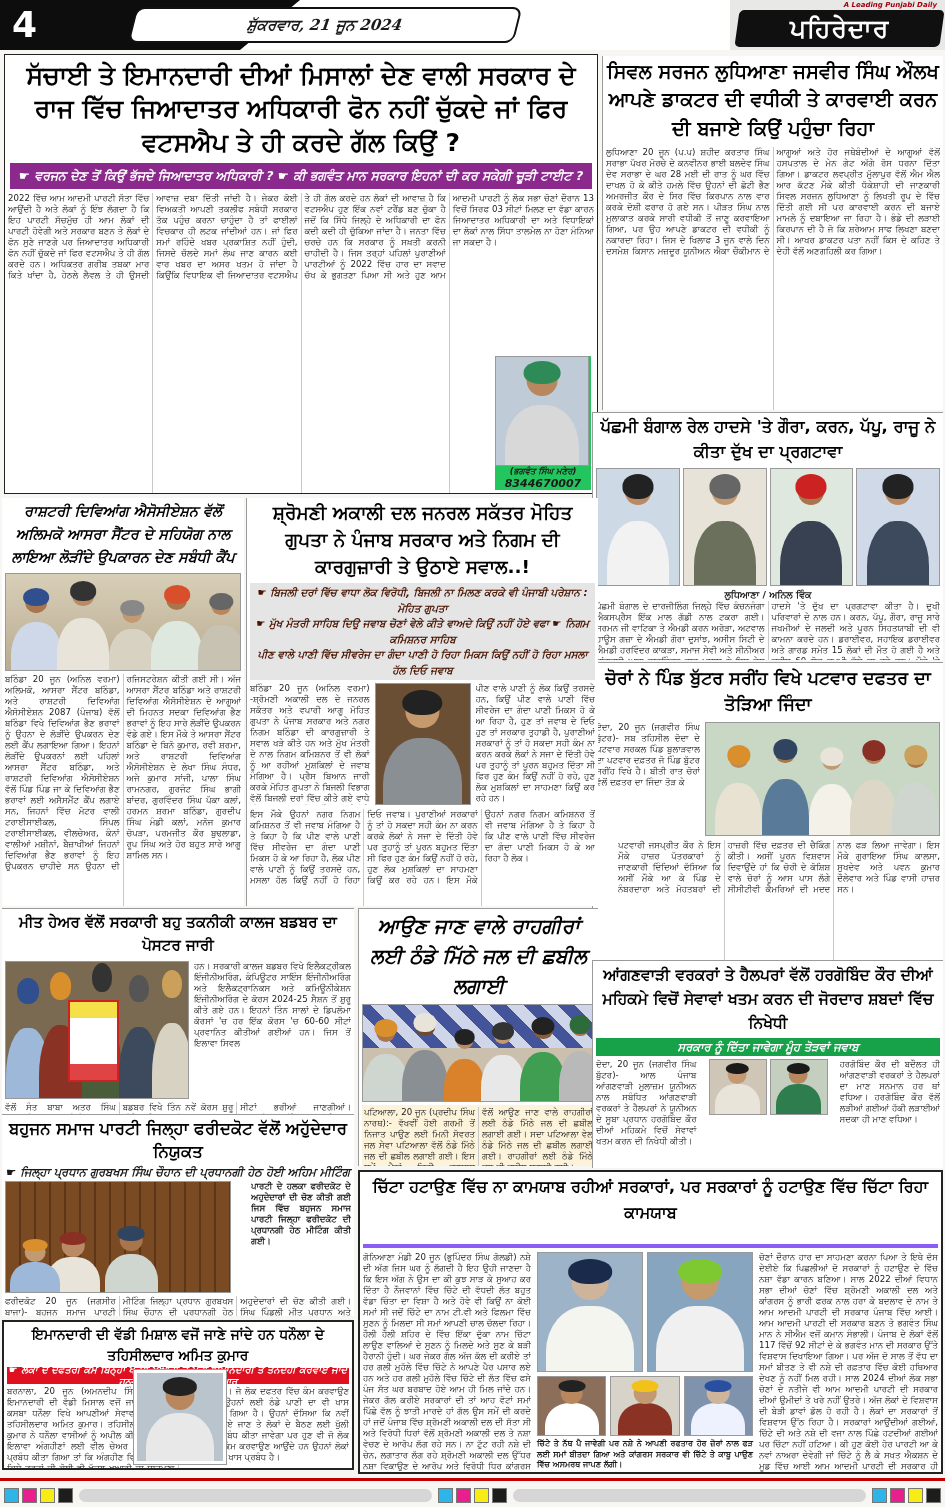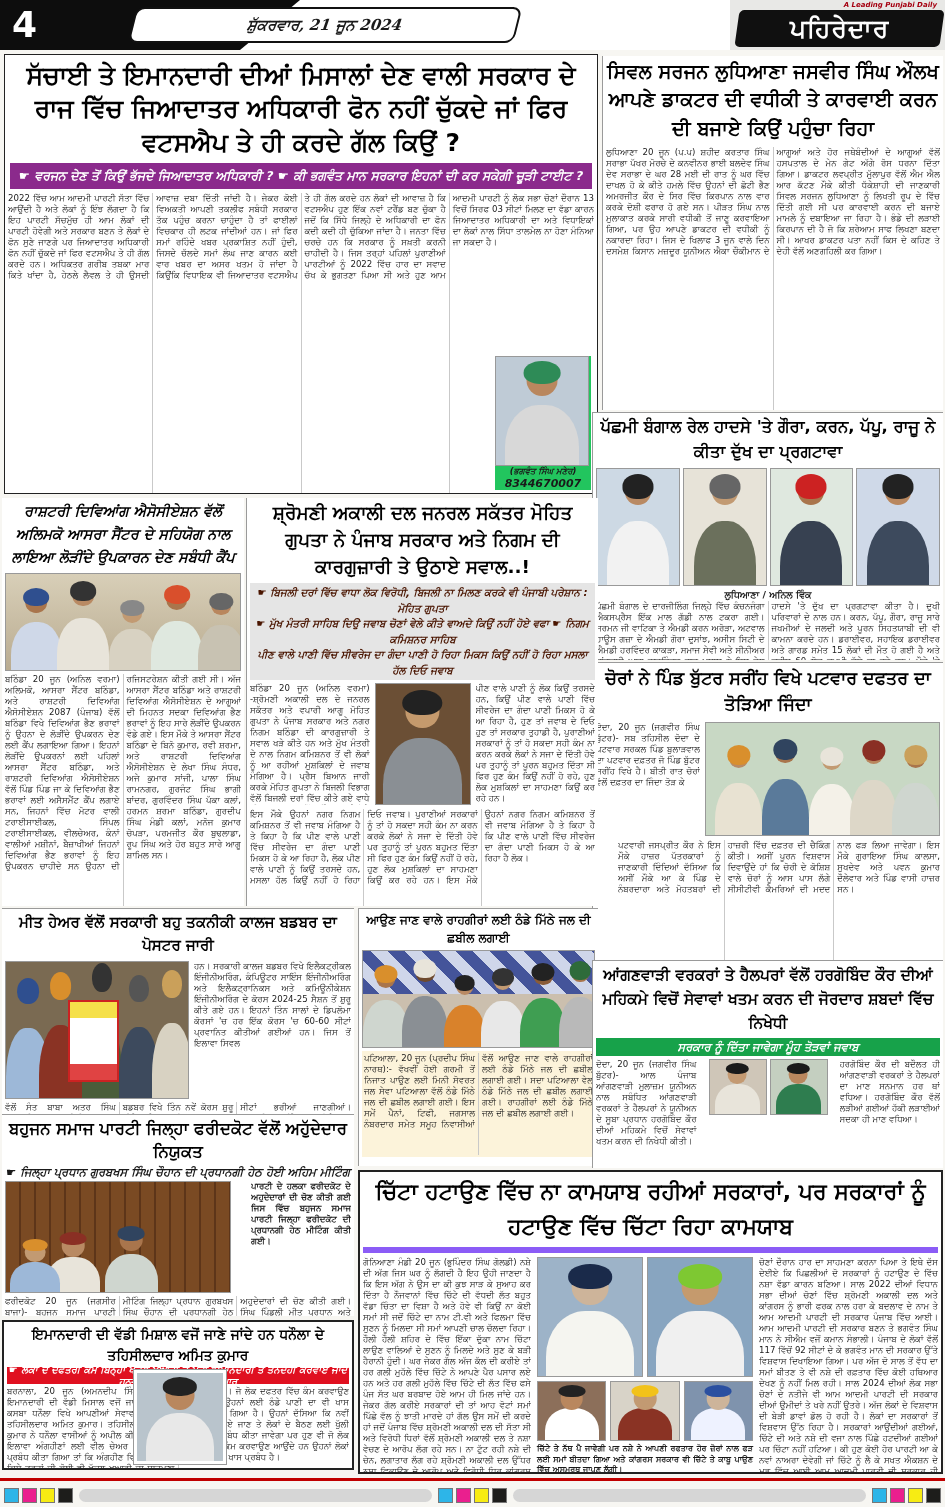--- a/index.html
+++ b/index.html
@@ -62,21 +62,21 @@
   .mohitrow .photo{width:96px;height:122px;flex:none;background:#6b4f35;}
   .a-mohit .b2{columns:3;height:152px;margin-top:4px;}
   .a-meet{left:2px;top:908px;width:352px;height:206px;border-top:1px solid #9a9a9a;}
   .a-meet .hl{font-size:15px;line-height:1.55;}
   .meetrow{display:flex;gap:5px;margin-top:3px;}
   .meetrow .photo{width:184px;height:138px;flex:none;background:#7a6a52;}
   .meetrow .side{flex:1;}
   .a-meet .b2{columns:3;height:32px;margin-top:3px;}
   .poster{position:absolute;left:34%;top:28%;width:26%;height:58%;background:linear-gradient(#f5e04a 0 20%,#fff 20% 80%,#e04343 80%);border:2px solid #c22;}
   .a-chh{left:358px;top:908px;width:240px;height:258px;border-left:1px solid #9a9a9a;border-top:1px solid #9a9a9a;}
-  .a-chh .hl{font-size:12px;line-height:1.5;}
+  .a-chh .hl{font-size:20px;line-height:1.5;font-style:italic;}
   .a-chh .photo{width:100%;height:98px;margin:3px 0;background:#cbbfae;}
   .canopy{position:absolute;left:0;top:0;width:100%;height:45%;background:repeating-linear-gradient(45deg,#44549a 0 12px,#cfd6ea 12px 24px);}
   .a-chh .body{columns:2;height:102px;background:#fcf3da;padding:2px;}
   .a-ang{left:592px;top:960px;width:351px;height:208px;border-left:1px solid #9a9a9a;border-top:1px solid #9a9a9a;}
   .a-ang .hl{font-size:15.5px;line-height:1.55;}
   .bargreen{background:#17a24a;height:18px;font-size:11.5px;margin:3px 0;}
   .angrow{display:flex;gap:12px;}
   .angrow .col{flex:1;}
   .angphotos{display:flex;gap:3px;flex:none;align-items:flex-start;}
   .angphotos .photo{width:58px;height:56px;}
@@ -86,21 +86,21 @@
   .bsprow{display:flex;gap:20px;font-weight:bold;}
   .bsprow .photo{width:226px;height:112px;flex:none;background:repeating-linear-gradient(90deg,#7a4a23 0 13px,#5d3519 13px 15px);}
   .bsprow .side{flex:1;}
   .a-bsp .b2{columns:3;height:34px;margin-top:3px;}
   .a-amit{left:2px;top:1320px;width:352px;height:150px;border:2px solid #222;}
   .a-amit .hl{font-size:13.8px;line-height:1.5;}
   .barred{background:#e01020;height:17px;font-size:10px;margin:2px 0;}
   .a-amit .body{columns:2;height:100px;}
   .amitphoto{position:absolute;left:130px;top:48px;width:92px;height:94px;border:3px solid #fff;outline:1px solid #999;background:#b9c4cc;}
   .a-chitta{left:358px;top:1170px;width:585px;height:304px;border:2px solid #222;}
-  .a-chitta .hl{font-size:22px;line-height:1.6;border-bottom:6px solid #8b5cf6;padding-bottom:3px;}
+  .a-chitta .hl{font-size:16px;line-height:1.6;border-bottom:4px solid #8b5cf6;padding-bottom:19px;}
   .chrow{display:flex;gap:6px;margin-top:4px;}
   .chrow .colL{width:168px;flex:none;}
   .chrow .colR{flex:1;}
   .chmid{width:216px;flex:none;}
   .chtop{display:flex;gap:4px;}
   .chtop .photo{flex:1;height:120px;}
   .chbot{display:flex;gap:4px;margin-top:4px;}
   .chbot .photo{flex:1;height:60px;}
   .chcap{font-size:8px;font-weight:bold;line-height:1.3;text-align:justify;margin-top:3px;}
   .colbody{font-size:8.6px;line-height:1.28;text-align:justify;overflow:hidden;height:100%;}

